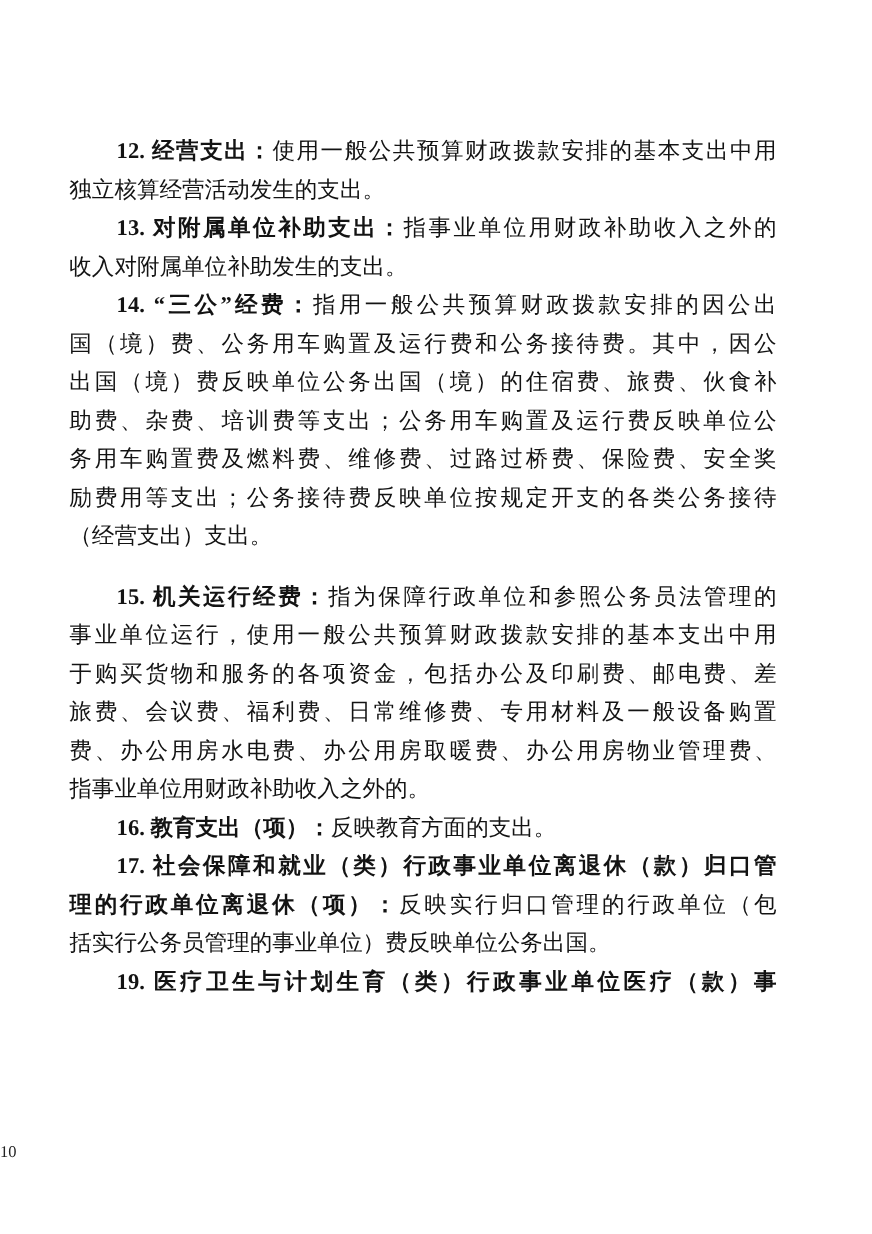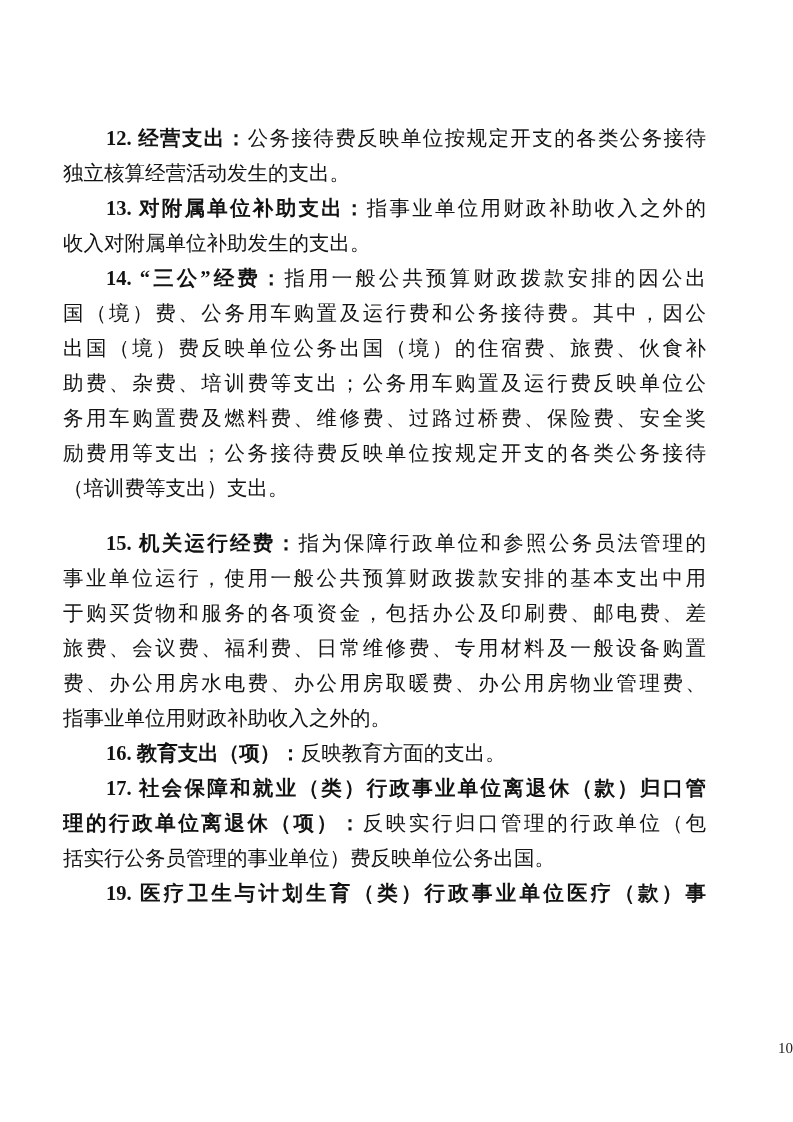--- a/index.html
+++ b/index.html
@@ -40,47 +40,47 @@
   }
   .line.last { text-align-last: left; }
   .line.first { text-indent: 43px; }
   .seg { font-weight: 400; }
   .seg.b { font-weight: 700; }
   .page-number {
     position: absolute;
     top: 1038px;
     left: 0;
     width: 793px;
-    text-align: right;
+    text-align: left;
     font-size: 15px;
     line-height: 20px;
     color: #222222;
   }
 </style>
 </head>
 <body>
 
 <div class="page">
   <div class="content">
       <div class="para">
-        <div class="line first full"><span class="seg b">12. 经营支出：</span><span class="seg">公务接待费反映单位按规定开支的各类公务接待</span></div>
+        <div class="line first full"><span class="seg b">12. 经营支出：</span><span class="seg">使用一般公共预算财政拨款安排的基本支出中用</span></div>
         <div class="line last"><span class="seg">独立核算经营活动发生的支出。</span></div>
       </div>
       <div class="para">
         <div class="line first full"><span class="seg b">13. 对附属单位补助支出：</span><span class="seg">指事业单位用财政补助收入之外的</span></div>
         <div class="line last"><span class="seg">收入对附属单位补助发生的支出。</span></div>
       </div>
       <div class="para">
         <div class="line first full"><span class="seg b">14. “三公”经费：</span><span class="seg">指用一般公共预算财政拨款安排的因公出</span></div>
         <div class="line full"><span class="seg">国（境）费、公务用车购置及运行费和公务接待费。其中，因公</span></div>
         <div class="line full"><span class="seg">出国（境）费反映单位公务出国（境）的住宿费、旅费、伙食补</span></div>
         <div class="line full"><span class="seg">助费、杂费、培训费等支出；公务用车购置及运行费反映单位公</span></div>
         <div class="line full"><span class="seg">务用车购置费及燃料费、维修费、过路过桥费、保险费、安全奖</span></div>
         <div class="line full"><span class="seg">励费用等支出；公务接待费反映单位按规定开支的各类公务接待</span></div>
-        <div class="line last"><span class="seg">（培训费等支出）支出。</span></div>
+        <div class="line last"><span class="seg">（经营支出）支出。</span></div>
       </div>
       <div class="para space-before">
         <div class="line first full"><span class="seg b">15. 机关运行经费：</span><span class="seg">指为保障行政单位和参照公务员法管理的</span></div>
         <div class="line full"><span class="seg">事业单位运行，使用一般公共预算财政拨款安排的基本支出中用</span></div>
         <div class="line full"><span class="seg">于购买货物和服务的各项资金，包括办公及印刷费、邮电费、差</span></div>
         <div class="line full"><span class="seg">旅费、会议费、福利费、日常维修费、专用材料及一般设备购置</span></div>
         <div class="line full"><span class="seg">费、办公用房水电费、办公用房取暖费、办公用房物业管理费、</span></div>
         <div class="line last"><span class="seg">指事业单位用财政补助收入之外的。</span></div>
       </div>
       <div class="para">

